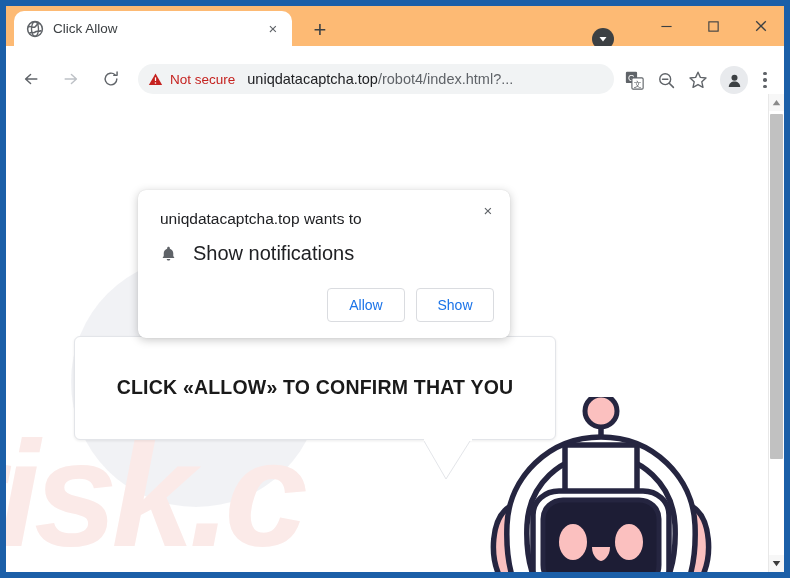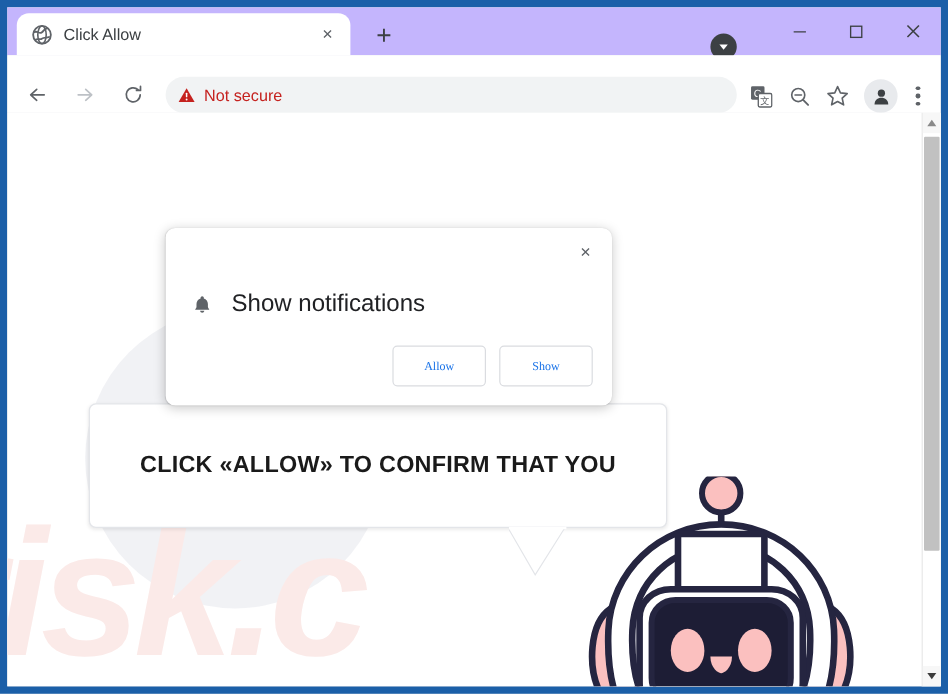--- a/index.html
+++ b/index.html
@@ -9,21 +9,21 @@
     background: #1b5fa8;
   }
   #frame {
     position: absolute; left: 0; top: 0; width: 790px; height: 578px;
     border: 6px solid #1b5fa8; background: #dee1e6; overflow: hidden;
   }
 
   
   #tabstrip {
     position: absolute; left: 0; top: 0; right: 0; height: 40px;
-    background: #c4b5fd;
+    background: #fdba74;
   }
   #tab {
     position: absolute; left: 8px; top: 5px; width: 278px; height: 35px;
     background: #ffffff; border-radius: 10px 10px 0 0;
     display: flex; align-items: center; padding: 0 8px;
   }
   #tab .favicon { width: 18px; height: 18px; margin: 0 9px 0 4px; flex: none; }
   #tab .tabtitle {
     flex: 1; font-size: 13.5px; color: #3c4043; white-space: nowrap;
     overflow: hidden; text-overflow: ellipsis;
@@ -145,23 +145,23 @@
   #notiftitle {
     position: absolute; left: 22px; top: 20px; font-size: 15.5px; color: #202124;
   }
   #notifperm { position: absolute; left: 22px; top: 52px; display: flex; align-items: center; }
   #notifperm .permlabel { font-size: 20px; color: #202124; margin-left: 16px; }
   #notifbtns {
     position: absolute; right: 16px; bottom: 16px; display: flex; gap: 11px;
   }
   #notifbtns .dbtn {
     min-width: 78px; height: 34px; border: 1px solid #dadce0; border-radius: 4px;
-    background: #fff; color: #1a73e8; font-size: 10px;
+    background: #fff; color: #1a73e8; font-size: 14px;
     display: flex; align-items: center; justify-content: center; padding: 0 14px;
-    font-family: Liberation Serif, serif;
+    font-family: Liberation Sans, sans-serif;
   }
 
   
   #scrollbar {
     position: absolute; right: 0; top: 88px; bottom: 0; width: 16px;
     background: #ffffff; border-left: 1px solid #e8e8e8;
   }
   #scrollbar .sbarrow {
     height: 17px; display: flex; align-items: center; justify-content: center;
     background: #f7f7f7;
@@ -242,20 +242,21 @@
 
     <div id="omnibox">
       <div id="notsecure">
         <svg viewBox="0 0 18 18" width="15" height="15">
           <path d="M9 1.8 L17 15.6 L1 15.6 Z" fill="#c5221f"></path>
           <rect x="8.25" y="6.3" width="1.5" height="4.6" rx=".6" fill="#ffffff"></rect>
           <circle cx="9" cy="13.1" r=".95" fill="#ffffff"></circle>
         </svg>
         <span class="nslabel">Not secure</span>
       </div>
+      <div id="urltext"><span>uniqdatacaptcha.top</span><span class="pathpart">/robot4/index.html?...</span></div>
     </div>
 
     <div class="tbicon">
       <svg viewBox="0 0 22 22" width="19" height="19">
         <rect x="1" y="1" width="13" height="13" rx="1.4" fill="#5f6368"></rect>
         <text x="7.5" y="11.4" font-size="10" font-family="Liberation Sans, sans-serif" fill="#ffffff" text-anchor="middle">G</text>
         <rect x="8" y="8" width="13" height="13" rx="1.4" fill="#ffffff" stroke="#5f6368" stroke-width="1.3"></rect>
         <text x="14.5" y="18.4" font-size="9" font-family="Liberation Sans, sans-serif" fill="#5f6368" text-anchor="middle">文</text>
       </svg>
     </div>
@@ -343,20 +344,21 @@
       <g fill="#ffffff" stroke="#252540" stroke-width="5.5" stroke-linecap="round" stroke-linejoin="round">
         <path d="M78 240 C78 240 92 258 92 290 L188 290 C188 258 202 240 202 240 C182 256 158 262 140 262 C122 262 98 256 78 240 Z"></path>
         <path d="M80 244 C70 250 40 276 28 292 L60 292 C66 276 80 258 88 250 Z"></path>
         <path d="M200 244 C210 250 240 276 252 292 L220 292 C214 276 200 258 192 250 Z"></path>
       </g>
       <path d="M140 290 C128 276 116 268 116 256 C116 248 123 243 130 243 C135 243 139 246 140 250 C141 246 145 243 150 243 C157 243 164 248 164 256 C164 268 152 276 140 290 Z" fill="#fbc0bf" stroke="#252540" stroke-width="5" stroke-linejoin="round"></path>
     </svg>
 
     <div id="notifdialog">
       <div id="notifclose">×</div>
+      <div id="notiftitle">uniqdatacaptcha.top wants to</div>
       <div id="notifperm">
         <svg viewBox="0 0 20 20" width="17" height="17">
           <path d="M10 2.2 C10.9 2.2 11.6 2.9 11.6 3.8 L11.6 4.3 C14 5 15.6 7.2 15.6 9.8 L15.6 13 L17 15.4 L3 15.4 L4.4 13 L4.4 9.8 C4.4 7.2 6 5 8.4 4.3 L8.4 3.8 C8.4 2.9 9.1 2.2 10 2.2 Z" fill="#5f6368"></path>
           <path d="M7.9 16.4 C8.1 17.5 8.9 18.3 10 18.3 C11.1 18.3 11.9 17.5 12.1 16.4 Z" fill="#5f6368"></path>
         </svg>
         <span class="permlabel">Show notifications</span>
       </div>
       <div id="notifbtns">
         <div class="dbtn">Allow</div>
         <div class="dbtn">Show</div>

